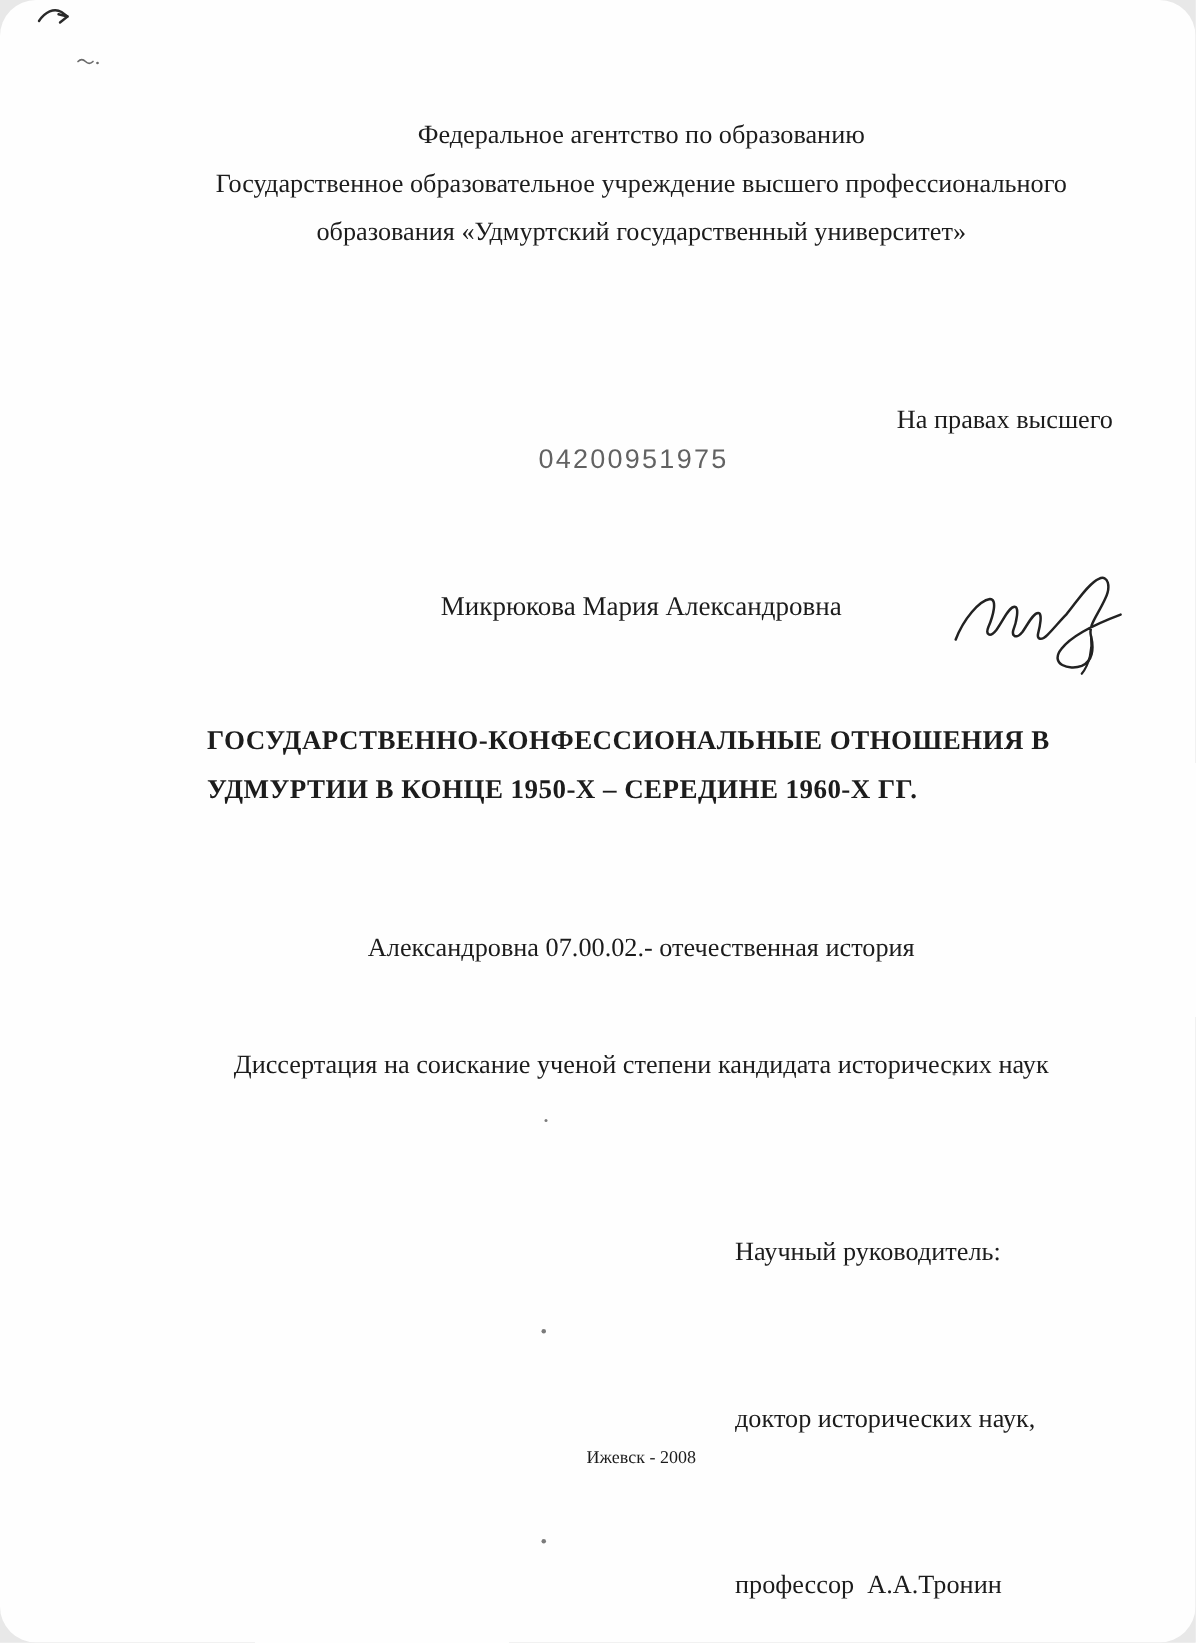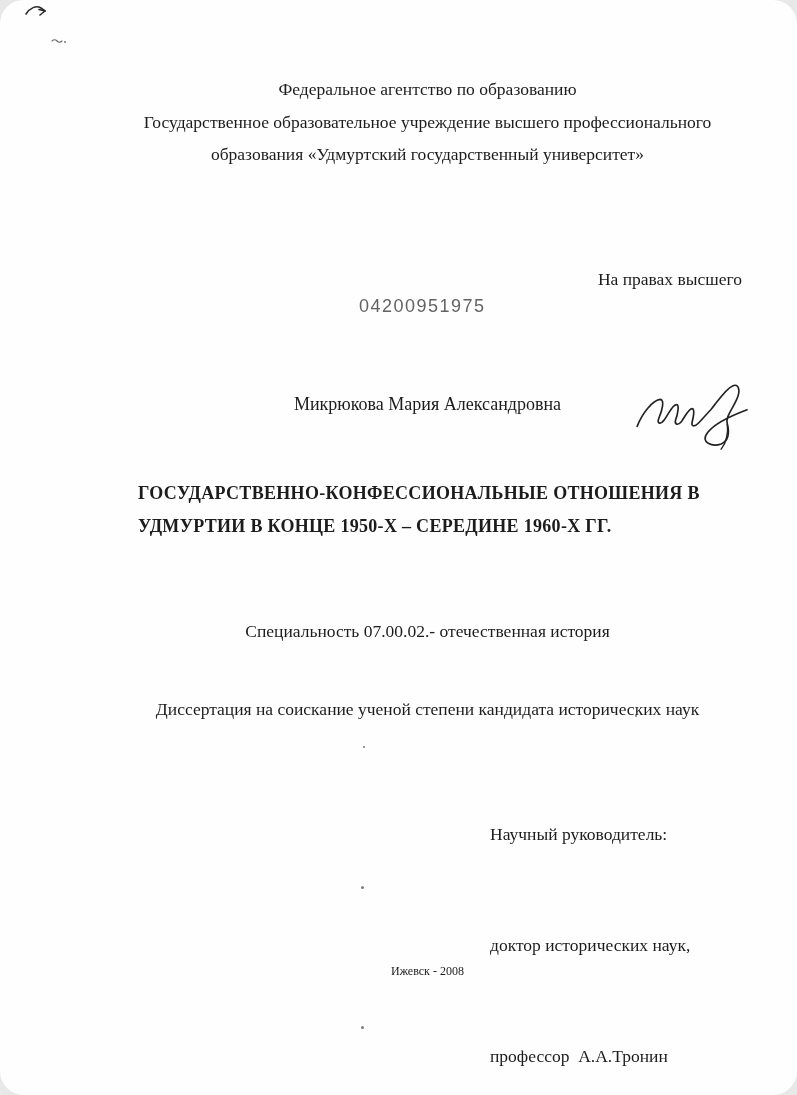--- a/index.html
+++ b/index.html
@@ -141,21 +141,21 @@
              C95,29 89,35 91,42 C93,50 92,58 85,61 C77,64 64,60 72,50
              C78,42 94,34 110,28" fill="none" stroke="#222222" stroke-width="1.6" stroke-linecap="round"></path>
     <path d="M91,42 C92,50 90,60 85,66" fill="none" stroke="#222222" stroke-width="1.4" stroke-linecap="round"></path>
   </svg>
 
   <div class="abs title-block">
     <div>ГОСУДАРСТВЕННО-КОНФЕССИОНАЛЬНЫЕ ОТНОШЕНИЯ В</div>
     <div>УДМУРТИИ В КОНЦЕ 1950-Х – СЕРЕДИНЕ 1960-Х ГГ.</div>
   </div>
 
-  <div class="abs centered-col specialty-line">Специальность 07.00.02.- отечественная история</div>
+  <div class="abs centered-col specialty-line">Александровна 07.00.02.- отечественная история</div>
   <div class="abs centered-col degree-line">Диссертация на соискание ученой степени кандидата исторических наук</div>
 
   <div class="abs advisor-block">
     <div>Научный руководитель:</div>
     <div>доктор исторических наук,</div>
     <div>профессор  А.А.Тронин</div>
   </div>
 
   <div class="abs centered-col footer-line">Ижевск - 2008</div>
 

